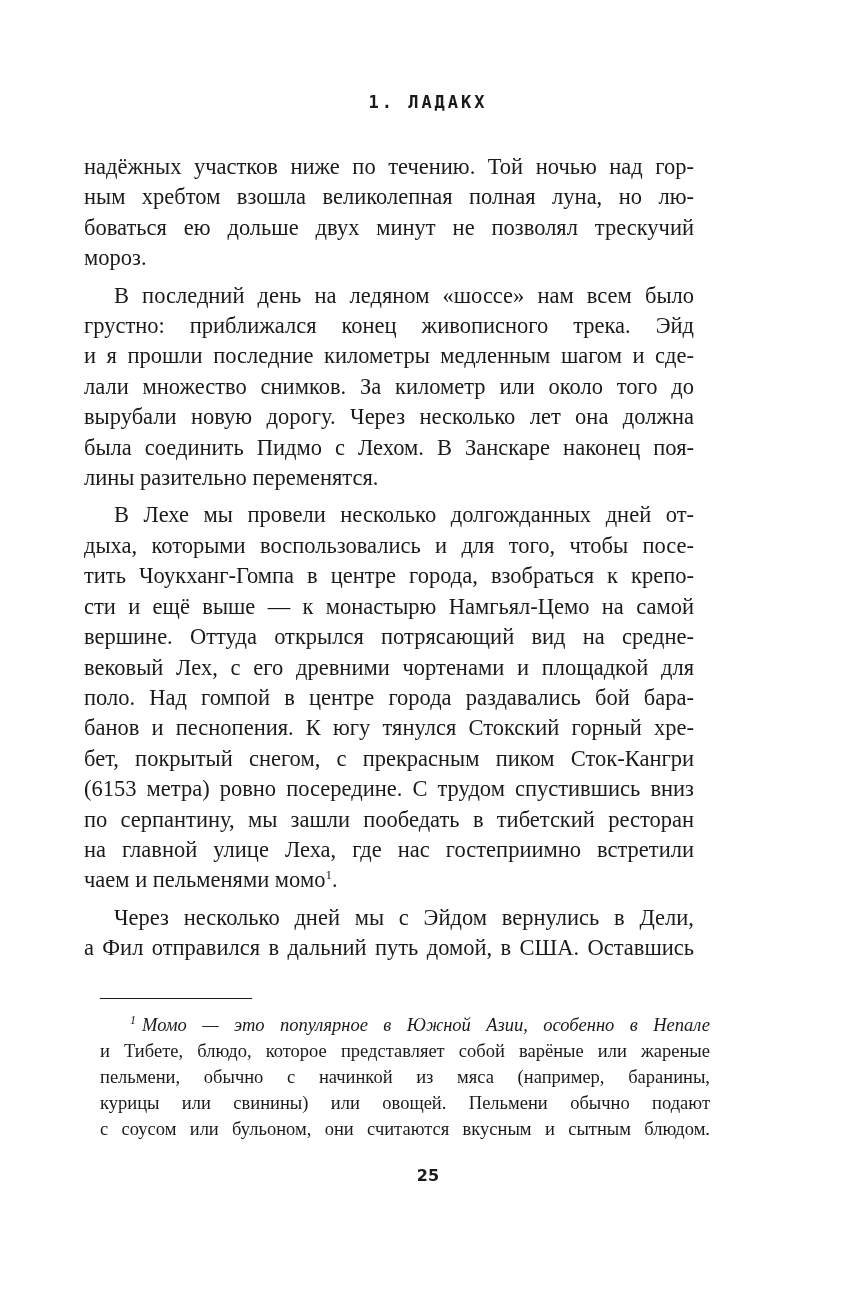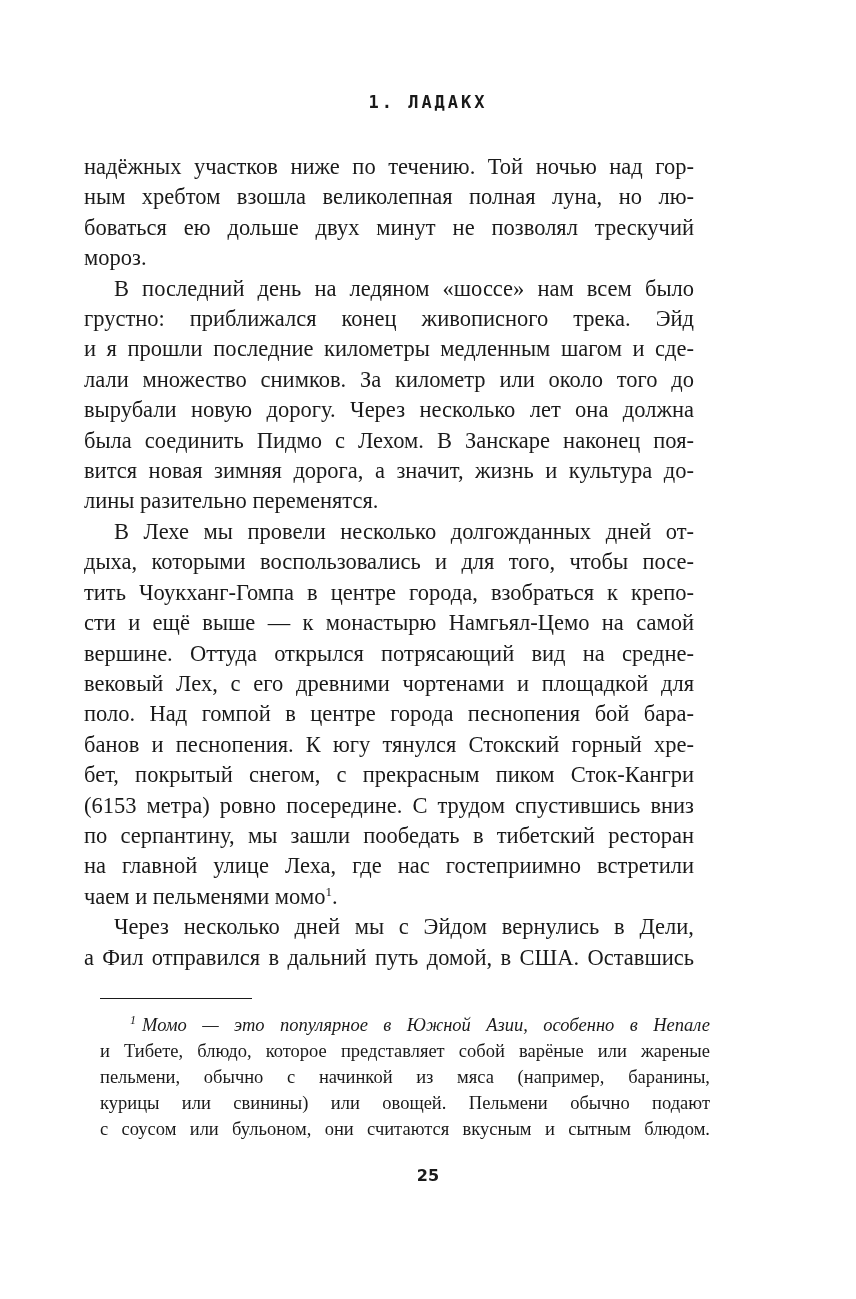--- a/index.html
+++ b/index.html
@@ -45,20 +45,21 @@
       display: block;
       text-align: justify;
       text-align-last: justify;
       white-space: nowrap;
     }
     .body-text .line.last {
       text-align-last: left;
     }
     .body-text .line.first-indent {
       padding-left: 30px;
+      margin-top: 7px;
     }
     sup {
       font-size: 13px;
       line-height: 0;
       vertical-align: 8px;
     }
     .footnote-rule {
       position: absolute;
       top: 998px;
       left: 100px;
@@ -115,31 +116,30 @@
     <span class="line">боваться ею дольше двух минут не позволял трескучий</span>
     <span class="line last">мороз.</span>
   </p>
   <p>
     <span class="line first-indent">В последний день на ледяном «шоссе» нам всем было</span>
     <span class="line">грустно: приближался конец живописного трека. Эйд</span>
     <span class="line">и я прошли последние километры медленным шагом и сде-</span>
     <span class="line">лали множество снимков. За километр или около того до</span>
     <span class="line">вырубали новую дорогу. Через несколько лет она должна</span>
     <span class="line">была соединить Пидмо с Лехом. В Занскаре наконец поя-</span>
-    <span class="line">вится новая зимняя дорога, а значит, жизнь и культура до-</span>
     <span class="line last">лины разительно переменятся.</span>
   </p>
   <p>
     <span class="line first-indent">В Лехе мы провели несколько долгожданных дней от-</span>
     <span class="line">дыха, которыми воспользовались и для того, чтобы посе-</span>
     <span class="line">тить Чоукханг-Гомпа в центре города, взобраться к крепо-</span>
     <span class="line">сти и ещё выше — к монастырю Намгьял-Цемо на самой</span>
     <span class="line">вершине. Оттуда открылся потрясающий вид на средне-</span>
     <span class="line">вековый Лех, с его древними чортенами и площадкой для</span>
-    <span class="line">поло. Над гомпой в центре города песнопения бой бара-</span>
+    <span class="line">поло. Над гомпой в центре города раздавались бой бара-</span>
     <span class="line">банов и песнопения. К югу тянулся Стокский горный хре-</span>
     <span class="line">бет, покрытый снегом, с прекрасным пиком Сток-Кангри</span>
     <span class="line">(6153 метра) ровно посередине. С трудом спустившись вниз</span>
     <span class="line">по серпантину, мы зашли пообедать в тибетский ресторан</span>
     <span class="line">на главной улице Леха, где нас гостеприимно встретили</span>
     <span class="line last"><span>чаем и пельменями момо</span><sup>1</sup><span>.</span></span>
   </p>
   <p>
     <span class="line first-indent">Через несколько дней мы с Эйдом вернулись в Дели,</span>
     <span class="line">а Фил отправился в дальний путь домой, в США. Оставшись</span>

